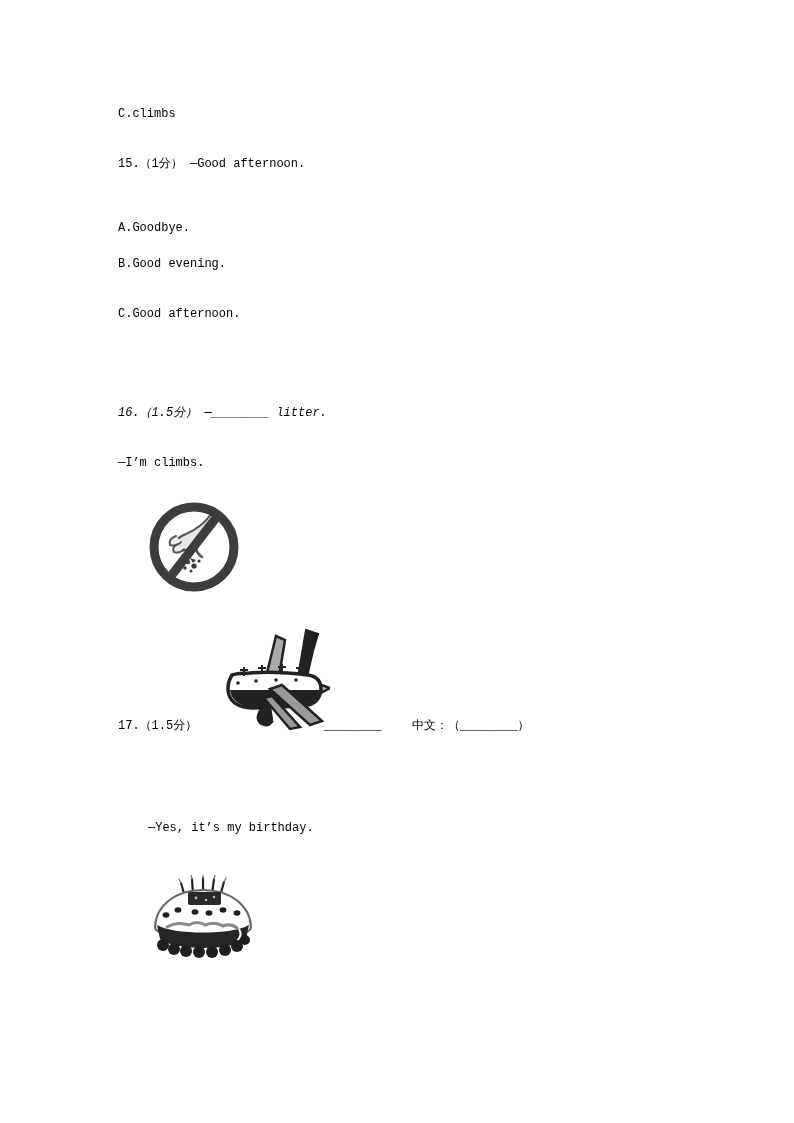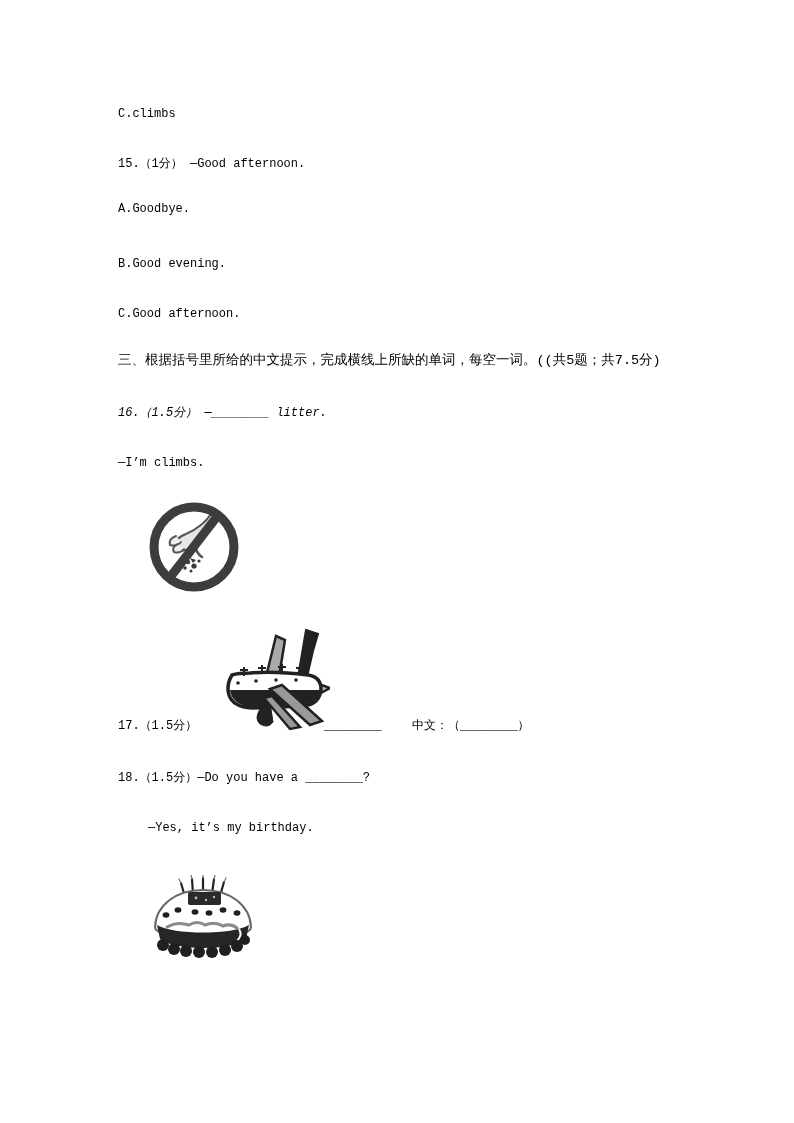--- a/index.html
+++ b/index.html
@@ -29,25 +29,24 @@
   .figure svg { display: block; }
 </style>
 </head>
 <body>
 
 <div class="page">
 
   <div class="line" style="left:118px; top:106px;">C.climbs</div>
 
   <div class="line" style="left:118px; top:156px;font-family:Liberation Mono, monospace;">15.（1分） —Good afternoon.</div>
-  <div class="line" style="left:118px; top:201px;">A.Goodbye.</div>
+  <div class="line" style="left:118px; top:220px;">A.Goodbye.</div>
   <div class="line" style="left:118px; top:256px;text-align:right;">B.Good evening.</div>
   <div class="line" style="left:118px; top:306px;">C.Good afternoon.</div>
 
-  <div class="line section-header" style="left:118px; top:352px;">三、根据括号里所给的中文提示，完成横线上所缺的单词，每空一词。((共5题；共7.5分)</div>
 
   <div class="line" style="left:118px; top:405px;font-style:italic;">16.（1.5分） —________ litter.</div>
   <div class="line" style="left:118px; top:455px;">—I’m climbs.</div>
 
   <div class="figure" style="left:148px; top:499px;">
     <svg width="92" height="95" viewBox="0 0 92 95">
 
       <g stroke="#555555" stroke-width="2" fill="#e6e6e6" stroke-linecap="round">
         <path d="M63,15 C56,26 47,31 38,35 C30,38 25,43 27,48 C29,53 36,53 42,49 C50,44 58,36 64,26 C66,22 66,18 63,15 Z"></path>
         <path d="M28,37 q-8,3 -6,9 q7,2 11,-3" fill="#eeeeee"></path>
@@ -99,21 +98,20 @@
       <polygon points="44,71 52,69 80,100 70,102" fill="#999999" stroke="#222222" stroke-width="2.5"></polygon>
 
       <path d="M40,82 q-6,10 0,15 q8,5 13,-2 l-2,-13 z" fill="#222222" stroke="#222222"></path>
     </svg>
   </div>
 
   <div class="line" style="left:118px; top:718px;">17.（1.5分）</div>
   <div class="line" style="left:324px; top:718px;">________</div>
   <div class="line" style="left:412px; top:718px;">中文：（________）</div>
 
-  <div class="line" style="left:118px; top:770px;">18.（1.5分）—Do you have a ________?</div>
   <div class="line" style="left:148px; top:820px;">—Yes, it’s my birthday.</div>
 
   <div class="figure" style="left:151px; top:875px;">
     <svg width="104" height="84" viewBox="0 0 104 84">
 
       <g stroke="#222222" stroke-width="2.2" stroke-linecap="round">
         <line x1="30" y1="8" x2="34" y2="22"></line>
         <line x1="41" y1="4" x2="42" y2="19"></line>
         <line x1="52" y1="3" x2="52" y2="18"></line>
         <line x1="63" y1="4" x2="61" y2="19"></line>

